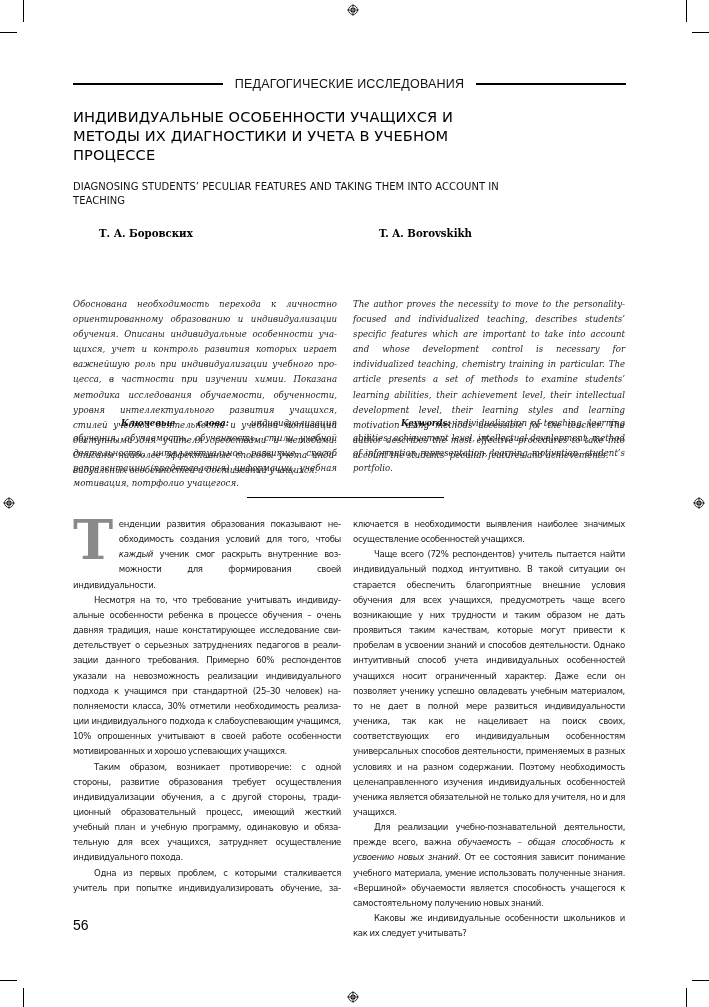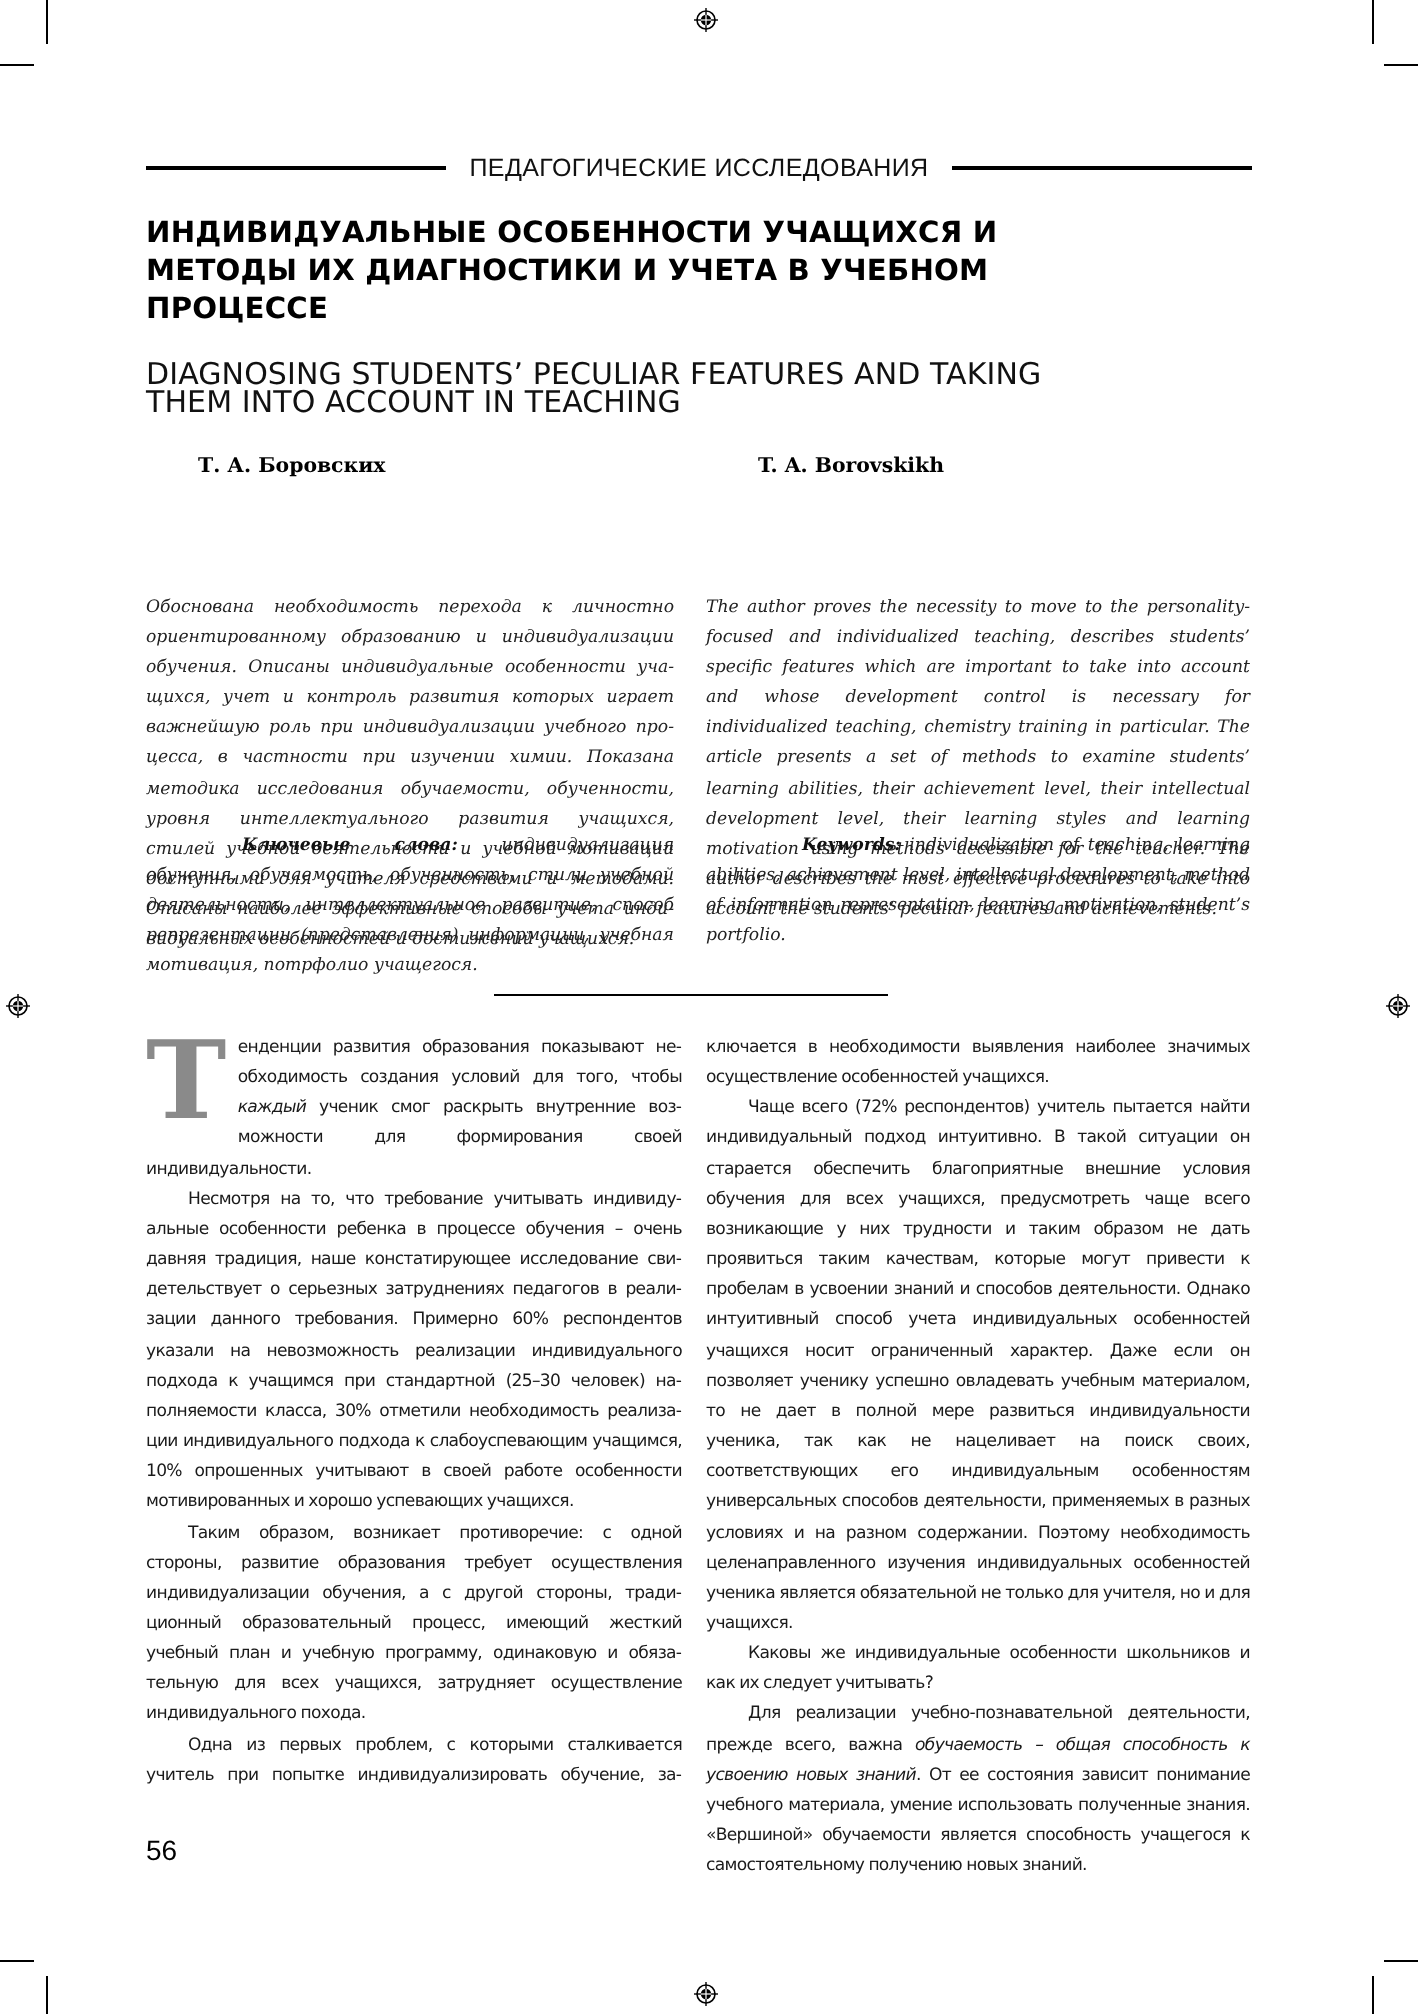--- a/index.html
+++ b/index.html
@@ -8,22 +8,22 @@
     .crop-v { position: absolute; width: 1px; background: #000; }
     .crop-h { position: absolute; height: 1px; background: #000; }
     .reg { position: absolute; width: 12px; height: 12px; }
     .reg svg { display: block; }
 
     
     .rubric { position: absolute; top: 77px; left: 73px; width: 553px; height: 14px; display: flex; align-items: center; }
     .rubric .rule { flex: 1; height: 2px; background: #000; }
     .rubric .label { font-family: "Liberation Sans", sans-serif; font-size: 12.5px; letter-spacing: 0.2px; padding: 0 12px; color: #111; white-space: nowrap; }
 
-    .title { position: absolute; top: 107px; left: 73px; width: 440px; font-family: "DejaVu Sans", sans-serif; font-weight: bold; font-size: 14.6px; line-height: 19px; color: #000; letter-spacing: 0.1px; }
-    .subtitle { position: absolute; top: 180px; left: 73px; width: 460px; font-family: "DejaVu Sans", sans-serif; font-size: 15px; line-height: 14px; color: #111; letter-spacing: 0.05px; }
+    .title { position: absolute; top: 107px; left: 73px; width: 440px; font-family: "DejaVu Sans", sans-serif; font-weight: normal; font-size: 14.6px; line-height: 19px; color: #000; letter-spacing: 0.1px; }
+    .subtitle { position: absolute; top: 180px; left: 73px; width: 460px; font-family: "DejaVu Sans", sans-serif; font-size: 10px; line-height: 14px; color: #111; letter-spacing: 0.05px; }
 
     .author { position: absolute; font-family: "DejaVu Serif", serif; font-weight: bold; font-size: 10.2px; color: #000; margin-left: 26px; }
     .abstract { position: absolute; font-family: "DejaVu Serif", serif; font-style: italic; font-size: 8.6px; line-height: 15.1px; text-align: justify; color: #222; hyphens: manual; margin-top: 48px; }
     .kw { position: absolute; font-family: "DejaVu Serif", serif; font-style: italic; font-size: 8.6px; line-height: 15.1px; text-align: justify; color: #222; }
     .kw b { font-style: italic; font-weight: bold; color: #111; padding-left: 48px; }
 
     .divider { position: absolute; top: 497px; left: 247px; width: 197px; height: 1px; background: #000; }
 
     .body { position: absolute; font-family: "DejaVu Sans", sans-serif; font-size: 8.55px; line-height: 15.15px; text-align: justify; color: #1a1a1a; letter-spacing: -0.35px; word-spacing: -0.3px; }
     .body p { margin: 0; text-indent: 21px; }
@@ -113,17 +113,17 @@
 <div class="body" style="top:517px;left:73px;width:268px;">
   <p class="noindent"><span class="dropcap">Т</span><span>енденции развития образования показывают не­обходимость создания условий для того, чтобы </span><i>каждый</i><span> ученик смог раскрыть внутренние воз­можности для формирования своей индивидуальности.</span></p>
   <p>Несмотря на то, что требование учитывать индивиду­альные особенности ребенка в процессе обучения – очень давняя традиция, наше констатирующее исследование сви­детельствует о серьезных затруднениях педагогов в реали­зации данного требования. Примерно 60% респондентов указали на невозможность реализации индивидуального подхода к учащимся при стандартной (25–30 человек) на­полняемости класса, 30% отметили необходимость реализа­ции индивидуального подхода к слабоуспевающим учащим­ся, 10% опрошенных учитывают в своей работе особенности мотивированных и хорошо успевающих учащихся.</p>
   <p>Таким образом, возникает противоречие: с одной стороны, развитие образования требует осуществления индивидуализации обучения, а с другой стороны, тради­ционный образовательный процесс, имеющий жесткий учебный план и учебную программу, одинаковую и обяза­тельную для всех учащихся, затрудняет осуществление индивидуального похода.</p>
   <p style="height:30px;overflow:hidden;"><span>Одна из первых проблем, с которыми сталкивается учитель при попытке индивидуализировать обучение, за­ключается в необходимости выявления наиболее значи­мых индивидуальных особенностей учащихся.</span></p>
 </div>
 
 <div class="body" style="top:517px;left:353px;width:272px;">
   <p class="noindent">ключается в необходимости выявления наиболее значи­мых осуществление особенностей учащихся.</p>
   <p>Чаще всего (72% респондентов) учитель пытается найти индивидуальный подход интуитивно. В такой ситуа­ции он старается обеспечить благоприятные внешние условия обучения для всех учащихся, предусмотреть чаще всего возникающие у них трудности и таким обра­зом не дать проявиться таким качествам, которые могут привести к пробелам в усвоении знаний и способов дея­тельности. Однако интуитивный способ учета индивиду­альных особенностей учащихся носит ограниченный ха­рактер. Даже если он позволяет ученику успешно овладе­вать учебным материалом, то не дает в полной мере раз­виться индивидуальности ученика, так как не нацеливает на поиск своих, соответствующих его индивидуальным особенностям универсальных способов деятельности, применяемых в разных условиях и на разном содержа­нии. Поэтому необходимость целенаправленного изуче­ния индивидуальных особенностей ученика является обязательной не только для учителя, но и для учащихся.</p>
+  <p><span>Для реализации учебно-познавательной деятельности, прежде всего, важна </span><i>обучаемость – общая способность к усвоению новых знаний</i><span>. От ее состояния зависит понимание учебного материала, умение использовать полученные зна­ния. «Вершиной» обучаемости является способность учаще­гося к самостоятельному получению новых знаний.</span></p>
   <p>Каковы же индивидуальные особенности школьни­ков и как их следует учитывать?</p>
-  <p><span>Для реализации учебно-познавательной деятельности, прежде всего, важна </span><i>обучаемость – общая способность к усвоению новых знаний</i><span>. От ее состояния зависит понимание учебного материала, умение использовать полученные зна­ния. «Вершиной» обучаемости является способность учаще­гося к самостоятельному получению новых знаний.</span></p>
 </div>
 
 <div class="page-num">56</div>
 
 </body></html>

